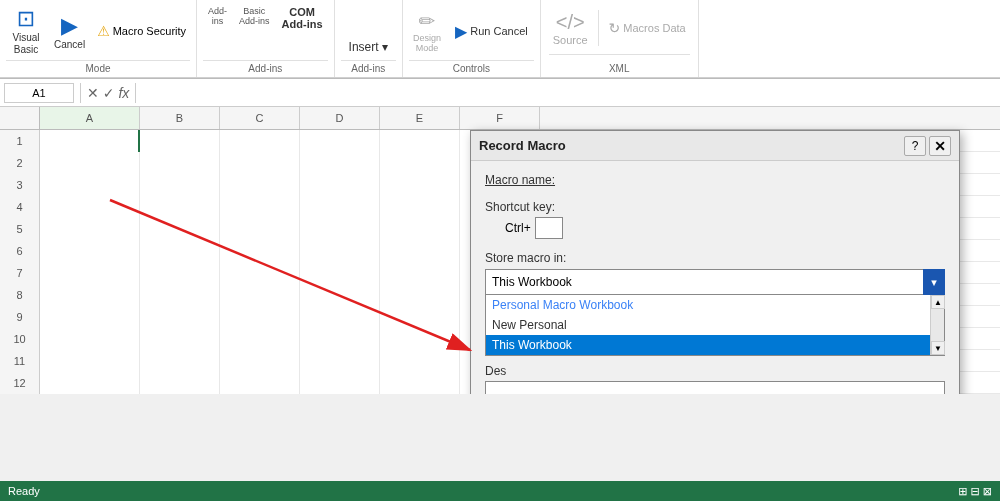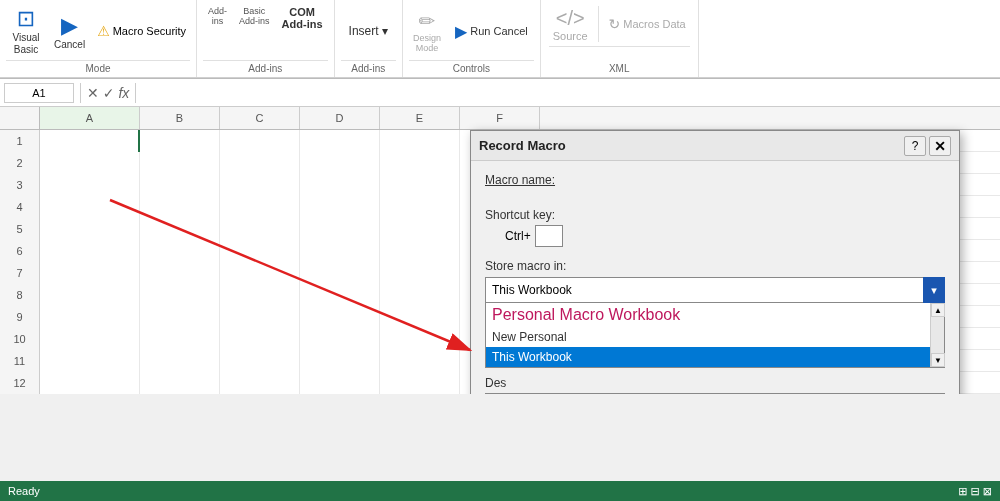--- a/index.html
+++ b/index.html
@@ -43,21 +43,21 @@
         </button>
         <button style="border:none; background:transparent; cursor:pointer; font-size:11px; padding:2px 5px; color:#333; text-align:center; font-weight:bold;">
           <div style="font-size:11px;">COM</div>
           <div style="font-size:11px;">Add-ins</div>
         </button>
       </div>
       <div style="font-size:10px; color:#666; text-align:center; padding-bottom:3px; width:100%; border-top:1px solid #e0e0e0; margin-top:2px; padding-top:2px;">Add-ins</div>
     </div>
 
     <div style="display:flex; flex-direction:column; border-right:1px solid #e0e0e0; padding:4px 6px 0; align-items:center;">
-      <div style="flex:1; display:flex; align-items:center;">
+      <div style="flex:1; display:flex; align-items:flex-end;">
         <button style="border:none; background:transparent; cursor:pointer; padding:4px 8px; font-size:12px; color:#333;">
           <span>Insert ▾</span>
         </button>
       </div>
       <div style="font-size:10px; color:#666; text-align:center; padding-bottom:3px; width:100%; border-top:1px solid #e0e0e0; margin-top:2px; padding-top:2px;">Add-ins</div>
     </div>
 
     <div style="display:flex; flex-direction:column; border-right:1px solid #e0e0e0; padding:4px 6px 0; align-items:center;">
       <div style="flex:1; display:flex; align-items:center; gap:4px;">
         <button style="display:flex; flex-direction:column; align-items:center; border:none; background:transparent; cursor:pointer; padding:2px 4px; font-size:11px; color:#aaa;">
@@ -77,21 +77,21 @@
         <button style="display:flex; flex-direction:column; align-items:center; border:none; background:transparent; cursor:pointer; padding:2px 4px; font-size:11px; color:#aaa;">
           <span style="font-size:20px; color:#aaa;">&lt;/&gt;</span>
           <span style="font-size:11px; color:#aaa;">Source</span>
         </button>
         <div style="width:1px; height:36px; background:#e0e0e0;"></div>
         <button style="display:flex; align-items:center; gap:3px; border:none; background:transparent; cursor:pointer; padding:4px 4px; font-size:11px; color:#aaa;">
           <span style="font-size:14px; color:#aaa;">↻</span>
           <span style="font-size:11px; color:#aaa;">Macros Data</span>
         </button>
       </div>
-      <div style="font-size:10px; color:#666; text-align:center; padding-bottom:3px; width:100%; border-top:1px solid #e0e0e0; margin-top:2px; padding-top:16px;">XML</div>
+      <div style="font-size:10px; color:#666; text-align:center; padding-bottom:3px; width:100%; border-top:1px solid #e0e0e0; margin-top:2px; padding-top:8px;">XML</div>
     </div>
   </div>
 </div>
 
 <div style="background:#fff; border-bottom:1px solid #ccc; display:flex; align-items:center; height:28px; padding:0 4px; gap:4px;">
   <input type="text" value="A1" style="width: 70px; border: 1px solid rgb(204, 204, 204); height: 20px; font-size: 11px; padding: 0px 4px; text-align: center;">
   <div style="width:1px; height:20px; background:#ccc; margin:0 2px;"></div>
   <span style="color:#666; font-size:14px; cursor:pointer;">✕</span>
   <span style="color:#666; font-size:14px; cursor:pointer;">✓</span>
   <span style="color:#666; font-size:14px; cursor:pointer; font-style:italic;">fx</span>
@@ -231,21 +231,21 @@
         <div style="background:#e8e8e8; border-bottom:1px solid #ccc; display:flex; align-items:center; justify-content:space-between; padding:5px 8px; height:30px;">
           <span style="font-size:13px; font-weight:600; color:#222;">Record Macro</span>
           <div style="display:flex; gap:3px;">
             <button style="width:22px; height:20px; border:1px solid #aaa; background:#f0f0f0; cursor:pointer; font-size:12px; display:flex; align-items:center; justify-content:center; border-radius:2px;">?</button>
             <button style="width:22px; height:20px; border:1px solid #aaa; background:#f0f0f0; cursor:pointer; font-size:14px; display:flex; align-items:center; justify-content:center; border-radius:2px; font-weight:bold;">✕</button>
           </div>
         </div>
 
         <div style="padding:12px 14px 6px;">
 
-          <div style="margin-bottom:18px;">
+          <div style="margin-bottom:10px;">
             <div style="font-size:12px; color:#333; margin-bottom:3px; text-decoration:underline; display:inline-block;">Macro name:</div>
           </div>
 
           <div style="margin-bottom:12px;">
             <div style="font-size:12px; color:#333; margin-bottom:3px;">Shortcut key:</div>
             <div style="display:flex; align-items:center; gap:4px; padding-left:20px;">
               <span style="font-size:12px;">Ctrl+</span>
               <input type="text" style="width: 28px; height: 22px; border: 1px solid rgb(136, 136, 136); padding: 0px 4px; font-size: 12px; text-align: center;">
             </div>
           </div>
@@ -254,21 +254,21 @@
             <div style="font-size:12px; color:#333; margin-bottom:4px;">Store macro in:</div>
 
             <div style="position:relative; margin-bottom:0;">
               <div style="width:100%; height:26px; border:1px solid #888; background:#fff; display:flex; align-items:center; padding:0 6px; font-size:12px;">
                 <span>This Workbook</span>
               </div>
               <button style="position:absolute; right:0; top:0; width:22px; height:26px; background:#1a56b0; border:1px solid #1a56b0; cursor:pointer; display:flex; align-items:center; justify-content:center; color:#fff; font-size:11px;">▾</button>
             </div>
 
             <div style="border:1px solid #888; border-top:none; background:#fff; position:relative;">
-              <div style="padding:3px 6px; font-size:16px; cursor:pointer; background:#fff; color:#be185d;">
+              <div style="padding:3px 6px; font-size:12px; cursor:pointer; background:#fff; color:#3b82f6;">
                 <span>Personal Macro Workbook</span>
               </div>
               <div style="padding:3px 6px; font-size:12px; cursor:pointer; background:#fff; color:#333;">
                 <span>New Personal</span>
               </div>
               <div style="padding:3px 6px; font-size:12px; cursor:pointer; background:#0078d4; color:#fff;">
                 <span>This Workbook</span>
               </div>
 
               <div style="position:absolute; right:0; top:0; bottom:0; width:14px; display:flex; flex-direction:column; background:#e8e8e8; border-left:1px solid #ccc;">

